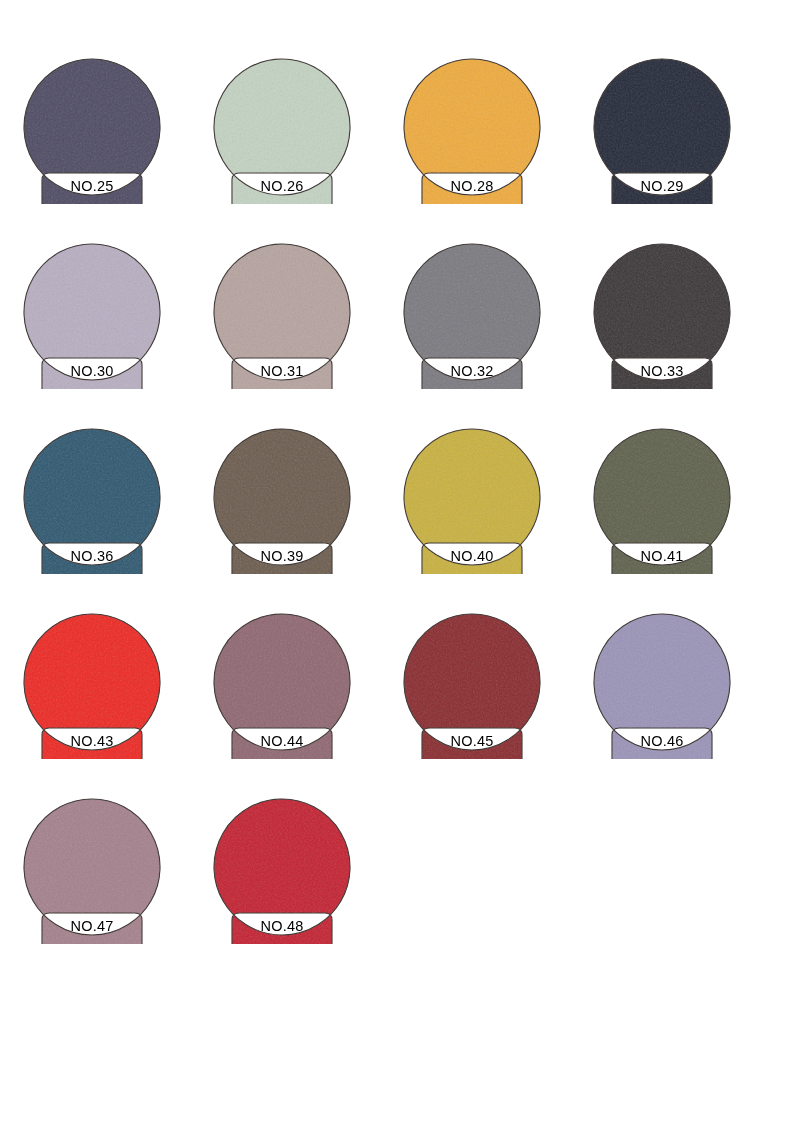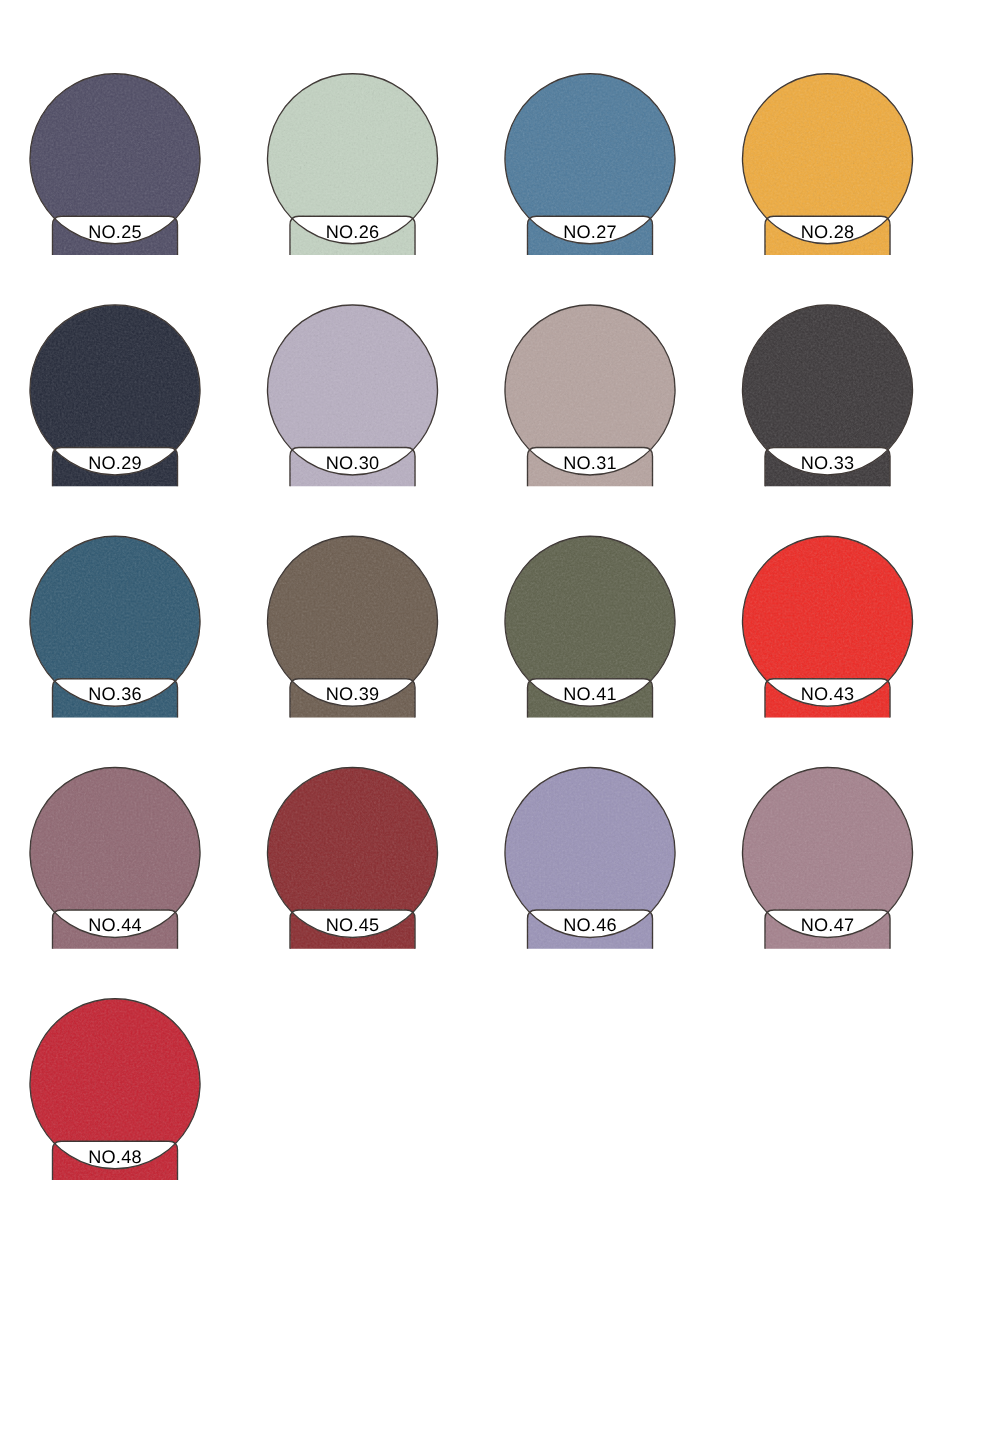--- a/index.html
+++ b/index.html
@@ -133,40 +133,20 @@
               <rect x="0" y="0" width="142" height="148" filter="url(#tex1)" opacity="0.22" style="mix-blend-mode:overlay"></rect>
             </g>
           </svg>
         </div>
         <div class="swatch-label">NO.26</div>
       </div>
       <div class="swatch-cell">
         <div class="swatch-disc">
           <svg viewBox="0 0 142 148" xmlns="http://www.w3.org/2000/svg">
             <defs>
-              <clipPath id="clip2" clipPathUnits="userSpaceOnUse">
-                <path d="M 71,3 a 68,68 0 1,0 0.01,0 Z M 21,157 L 21,124 Q 21,117 28,117 L 114,117 Q 121,117 121,124 L 121,157 Z" clip-rule="evenodd"></path>
-              </clipPath>
-              <filter id="tex2" x="0" y="0" width="100%" height="100%">
-                <feTurbulence type="fractalNoise" baseFrequency="0.62" numOctaves="4" seed="29" result="n"></feTurbulence>
-                <feColorMatrix in="n" type="saturate" values="0"></feColorMatrix>
-              </filter>
-            </defs>
-            <path d="M 71,3 a 68,68 0 1,0 0.01,0 Z M 21,157 L 21,124 Q 21,117 28,117 L 114,117 Q 121,117 121,124 L 121,157 Z" fill-rule="evenodd" fill="#4d7a9c" stroke="#3b3431" stroke-width="1.1"></path>
-            <g clip-path="url(#clip2)">
-              <rect x="0" y="0" width="142" height="148" filter="url(#tex2)" opacity="0.22" style="mix-blend-mode:overlay"></rect>
-            </g>
-          </svg>
-        </div>
-        <div class="swatch-label">NO.27</div>
-      </div>
-      <div class="swatch-cell">
-        <div class="swatch-disc">
-          <svg viewBox="0 0 142 148" xmlns="http://www.w3.org/2000/svg">
-            <defs>
               <clipPath id="clip3" clipPathUnits="userSpaceOnUse">
                 <path d="M 71,3 a 68,68 0 1,0 0.01,0 Z M 21,157 L 21,124 Q 21,117 28,117 L 114,117 Q 121,117 121,124 L 121,157 Z" clip-rule="evenodd"></path>
               </clipPath>
               <filter id="tex3" x="0" y="0" width="100%" height="100%">
                 <feTurbulence type="fractalNoise" baseFrequency="0.62" numOctaves="4" seed="42" result="n"></feTurbulence>
                 <feColorMatrix in="n" type="saturate" values="0"></feColorMatrix>
               </filter>
             </defs>
             <path d="M 71,3 a 68,68 0 1,0 0.01,0 Z M 21,157 L 21,124 Q 21,117 28,117 L 114,117 Q 121,117 121,124 L 121,157 Z" fill-rule="evenodd" fill="#f0ab3c" stroke="#3b3431" stroke-width="1.1"></path>
             <g clip-path="url(#clip3)">
@@ -233,20 +213,40 @@
               <rect x="0" y="0" width="142" height="148" filter="url(#tex6)" opacity="0.22" style="mix-blend-mode:overlay"></rect>
             </g>
           </svg>
         </div>
         <div class="swatch-label">NO.31</div>
       </div>
       <div class="swatch-cell">
         <div class="swatch-disc">
           <svg viewBox="0 0 142 148" xmlns="http://www.w3.org/2000/svg">
             <defs>
+              <clipPath id="clip7" clipPathUnits="userSpaceOnUse">
+                <path d="M 71,3 a 68,68 0 1,0 0.01,0 Z M 21,157 L 21,124 Q 21,117 28,117 L 114,117 Q 121,117 121,124 L 121,157 Z" clip-rule="evenodd"></path>
+              </clipPath>
+              <filter id="tex7" x="0" y="0" width="100%" height="100%">
+                <feTurbulence type="fractalNoise" baseFrequency="0.62" numOctaves="4" seed="94" result="n"></feTurbulence>
+                <feColorMatrix in="n" type="saturate" values="0"></feColorMatrix>
+              </filter>
+            </defs>
+            <path d="M 71,3 a 68,68 0 1,0 0.01,0 Z M 21,157 L 21,124 Q 21,117 28,117 L 114,117 Q 121,117 121,124 L 121,157 Z" fill-rule="evenodd" fill="#79797f" stroke="#3b3431" stroke-width="1.1"></path>
+            <g clip-path="url(#clip7)">
+              <rect x="0" y="0" width="142" height="148" filter="url(#tex7)" opacity="0.22" style="mix-blend-mode:overlay"></rect>
+            </g>
+          </svg>
+        </div>
+        <div class="swatch-label">NO.32</div>
+      </div>
+      <div class="swatch-cell">
+        <div class="swatch-disc">
+          <svg viewBox="0 0 142 148" xmlns="http://www.w3.org/2000/svg">
+            <defs>
               <clipPath id="clip8" clipPathUnits="userSpaceOnUse">
                 <path d="M 71,3 a 68,68 0 1,0 0.01,0 Z M 21,157 L 21,124 Q 21,117 28,117 L 114,117 Q 121,117 121,124 L 121,157 Z" clip-rule="evenodd"></path>
               </clipPath>
               <filter id="tex8" x="0" y="0" width="100%" height="100%">
                 <feTurbulence type="fractalNoise" baseFrequency="0.62" numOctaves="4" seed="107" result="n"></feTurbulence>
                 <feColorMatrix in="n" type="saturate" values="0"></feColorMatrix>
               </filter>
             </defs>
             <path d="M 71,3 a 68,68 0 1,0 0.01,0 Z M 21,157 L 21,124 Q 21,117 28,117 L 114,117 Q 121,117 121,124 L 121,157 Z" fill-rule="evenodd" fill="#3a3638" stroke="#3b3431" stroke-width="1.1"></path>
             <g clip-path="url(#clip8)">
@@ -293,20 +293,40 @@
               <rect x="0" y="0" width="142" height="148" filter="url(#tex14)" opacity="0.22" style="mix-blend-mode:overlay"></rect>
             </g>
           </svg>
         </div>
         <div class="swatch-label">NO.39</div>
       </div>
       <div class="swatch-cell">
         <div class="swatch-disc">
           <svg viewBox="0 0 142 148" xmlns="http://www.w3.org/2000/svg">
             <defs>
+              <clipPath id="clip15" clipPathUnits="userSpaceOnUse">
+                <path d="M 71,3 a 68,68 0 1,0 0.01,0 Z M 21,157 L 21,124 Q 21,117 28,117 L 114,117 Q 121,117 121,124 L 121,157 Z" clip-rule="evenodd"></path>
+              </clipPath>
+              <filter id="tex15" x="0" y="0" width="100%" height="100%">
+                <feTurbulence type="fractalNoise" baseFrequency="0.62" numOctaves="4" seed="198" result="n"></feTurbulence>
+                <feColorMatrix in="n" type="saturate" values="0"></feColorMatrix>
+              </filter>
+            </defs>
+            <path d="M 71,3 a 68,68 0 1,0 0.01,0 Z M 21,157 L 21,124 Q 21,117 28,117 L 114,117 Q 121,117 121,124 L 121,157 Z" fill-rule="evenodd" fill="#c9b13e" stroke="#3b3431" stroke-width="1.1"></path>
+            <g clip-path="url(#clip15)">
+              <rect x="0" y="0" width="142" height="148" filter="url(#tex15)" opacity="0.22" style="mix-blend-mode:overlay"></rect>
+            </g>
+          </svg>
+        </div>
+        <div class="swatch-label">NO.40</div>
+      </div>
+      <div class="swatch-cell">
+        <div class="swatch-disc">
+          <svg viewBox="0 0 142 148" xmlns="http://www.w3.org/2000/svg">
+            <defs>
               <clipPath id="clip16" clipPathUnits="userSpaceOnUse">
                 <path d="M 71,3 a 68,68 0 1,0 0.01,0 Z M 21,157 L 21,124 Q 21,117 28,117 L 114,117 Q 121,117 121,124 L 121,157 Z" clip-rule="evenodd"></path>
               </clipPath>
               <filter id="tex16" x="0" y="0" width="100%" height="100%">
                 <feTurbulence type="fractalNoise" baseFrequency="0.62" numOctaves="4" seed="211" result="n"></feTurbulence>
                 <feColorMatrix in="n" type="saturate" values="0"></feColorMatrix>
               </filter>
             </defs>
             <path d="M 71,3 a 68,68 0 1,0 0.01,0 Z M 21,157 L 21,124 Q 21,117 28,117 L 114,117 Q 121,117 121,124 L 121,157 Z" fill-rule="evenodd" fill="#5d604a" stroke="#3b3431" stroke-width="1.1"></path>
             <g clip-path="url(#clip16)">

